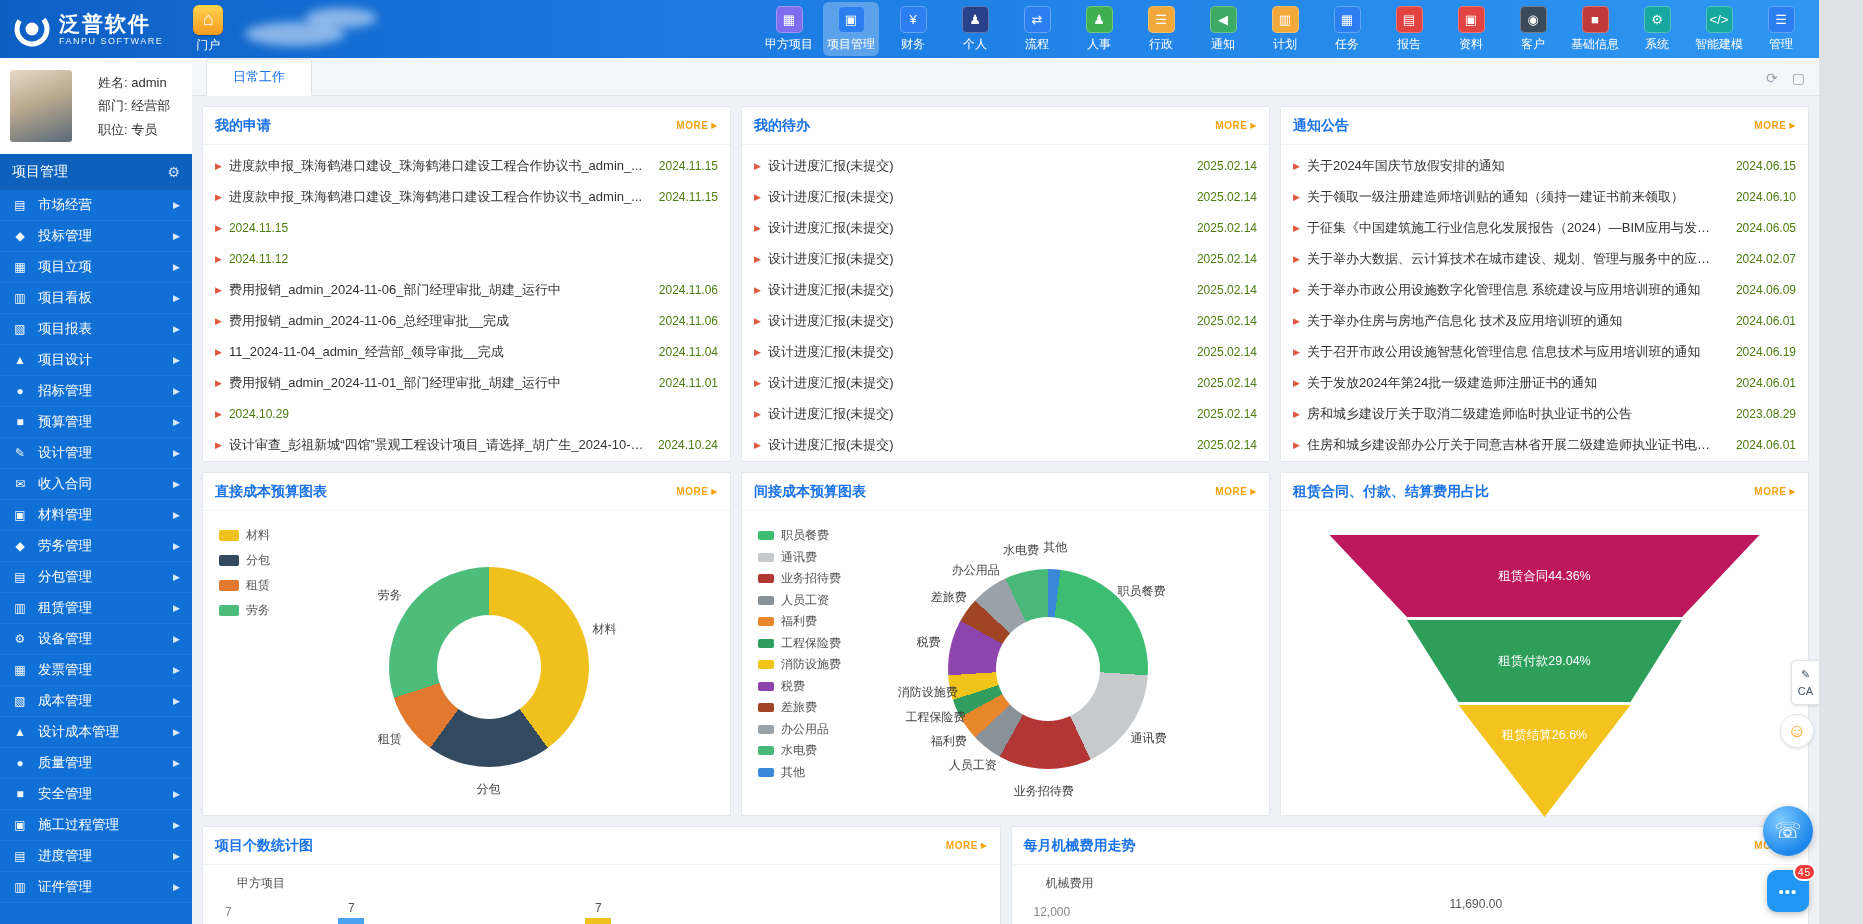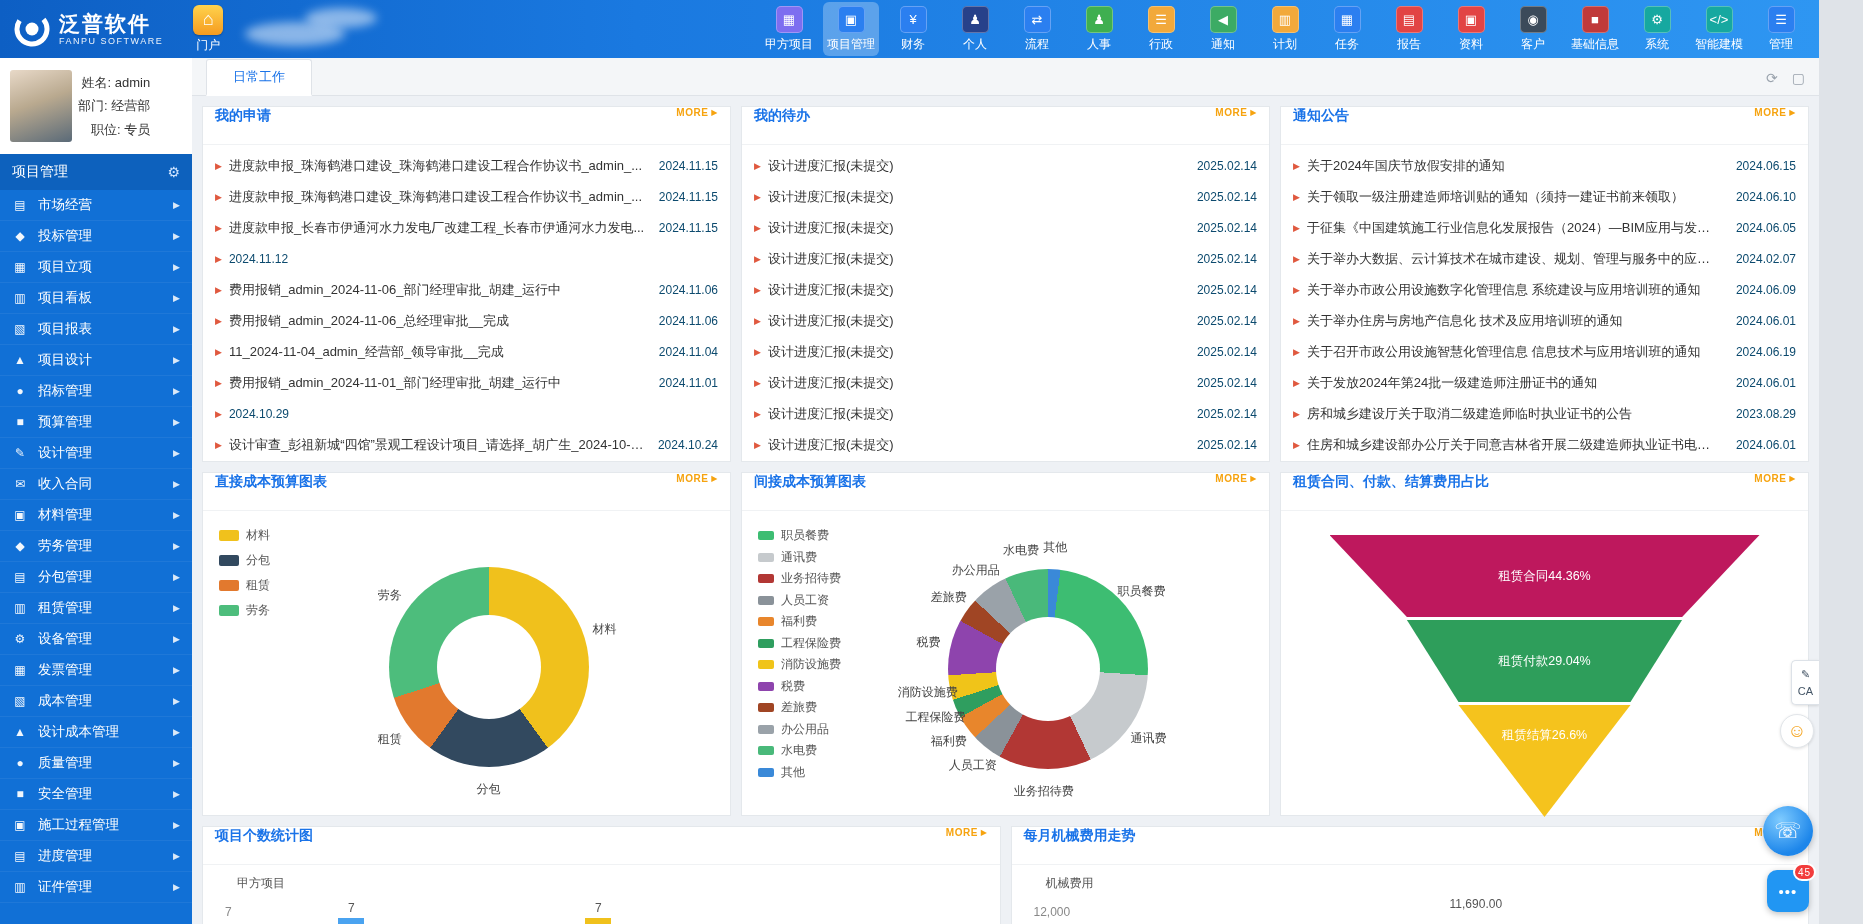--- a/index.html
+++ b/index.html
@@ -21,21 +21,21 @@
 .c2{left:305px;top:8px;width:72px;height:20px;}
 .topnav{margin-left:auto;display:flex;gap:6px;align-items:center;}
 .tn-item{width:56px;display:flex;flex-direction:column;align-items:center;gap:3px;padding:4px 0 3px;border-radius:6px;cursor:pointer;}
 .tn-item.active{background:rgba(255,255,255,.28);}
 .tn-icon{width:27px;height:27px;border-radius:5px;color:#fff;display:flex;align-items:center;justify-content:center;font-size:13px;box-shadow:inset 0 0 0 1px rgba(255,255,255,.28);}
 .tn-label{font-size:12px;white-space:nowrap;}
 
 
 .bodywrap{display:flex;height:866px;}
 .sidebar{width:192px;background:#1170d6;display:flex;flex-direction:column;color:#fff;flex-shrink:0;}
-.profile{background:#fff;display:flex;gap:6px;padding:12px 10px;align-items:center;text-align:right;}
+.profile{background:#fff;display:flex;gap:26px;padding:12px 10px;align-items:center;}
 .avatar{width:62px;height:72px;border-radius:3px;background:linear-gradient(160deg,#e8d9c8 0%,#b9a98f 45%,#5a6a78 100%);flex-shrink:0;}
 .pinfo{font-size:13px;line-height:1.8;color:#333;}
 .side-head{height:36px;background:#0d61bd;display:flex;align-items:center;justify-content:space-between;padding:0 12px;font-size:14px;flex-shrink:0;}
 .gear{cursor:pointer;font-size:14px;color:#cfe4ff;}
 .side-menu{flex:1;overflow:hidden;}
 .sm-item{height:31px;display:flex;align-items:center;gap:10px;padding:0 12px;font-size:13.5px;cursor:pointer;border-bottom:1px solid rgba(255,255,255,.06);}
 .sm-icon{width:16px;text-align:center;font-size:12px;opacity:.95;}
 .sm-arrow{margin-left:auto;font-size:9px;opacity:.85;}
 
 .main{flex:1;display:flex;flex-direction:column;background:#eef1f5;min-width:0;}
@@ -44,32 +44,32 @@
 .tab-icons{margin-left:auto;display:flex;gap:14px;align-items:center;padding-bottom:9px;color:#9aa3ad;font-size:14px;}
 .tab-icons span{cursor:pointer;}
 
 .content{flex:1;padding:10px;display:flex;flex-direction:column;gap:10px;overflow:hidden;}
 .row{display:grid;gap:10px;flex-shrink:0;}
 .row1{grid-template-columns:1fr 1fr 1fr;height:356px;}
 .row2{grid-template-columns:1fr 1fr 1fr;height:344px;}
 .row3{grid-template-columns:1fr 1fr;height:300px;}
 
 .panel{background:#fff;border:1px solid #e4e8ec;display:flex;flex-direction:column;min-width:0;}
-.p-head{height:38px;flex-shrink:0;display:flex;align-items:flex-start;justify-content:space-between;padding:0 12px;border-bottom:1px solid #f0f2f4;}
+.p-head{height:38px;flex-shrink:0;display:flex;align-items:center;justify-content:space-between;padding:0 12px;border-bottom:1px solid #f0f2f4;}
 .p-title{color:#1a73e8;font-size:14px;font-weight:bold;}
 .p-more{color:#f6a30f;font-size:10px;font-weight:bold;display:flex;align-items:center;gap:3px;cursor:pointer;letter-spacing:.5px;}
 .p-more .arr{font-size:8px;}
 .p-body{flex:1;position:relative;min-height:0;}
 
 
 .list{padding:5px 12px 0;}
 .lrow{height:31px;display:flex;align-items:center;cursor:pointer;}
 .bullet{color:#e0593f;font-size:9px;margin-right:7px;flex-shrink:0;}
 .ltext{flex:1;font-size:13px;color:#333;white-space:nowrap;overflow:hidden;text-overflow:ellipsis;padding-right:14px;}
-.ldate{font-size:12px;color:#0c4a6e;flex-shrink:0;}
+.ldate{font-size:12px;color:#4d7c0f;flex-shrink:0;}
 
 
 .legend{position:absolute;left:16px;top:16px;display:flex;flex-direction:column;gap:8px;z-index:3;}
 .pie-b .legend{gap:4.5px;}
 .lg-item{display:flex;align-items:center;gap:7px;font-size:12px;color:#555;cursor:pointer;}
 .sw{width:20px;height:11px;border-radius:2px;flex-shrink:0;}
 .pie-b .sw{width:16px;height:9px;}
 .donut-box{position:absolute;width:200px;height:200px;cursor:pointer;}
 .pie-a .donut-box{left:calc(50% - 78px);top:56px;}
 .pie-b .donut-box{left:calc(50% - 58px);top:58px;}
@@ -355,21 +355,20 @@
                     <span class="ltext">进度款申报_珠海鹤港口建设_珠海鹤港口建设工程合作协议书_admin_...</span>
                     <span class="ldate">2024.11.15</span>
                   </div>
                   <div class="lrow">
                     <span class="bullet">▶</span>
                     <span class="ltext">进度款申报_珠海鹤港口建设_珠海鹤港口建设工程合作协议书_admin_...</span>
                     <span class="ldate">2024.11.15</span>
                   </div>
                   <div class="lrow">
                     <span class="bullet">▶</span>
-                    <span class="ltext">进度款申报_长春市伊通河水力发电厂改建工程_长春市伊通河水力发电...</span>
                     <span class="ldate">2024.11.15</span>
                   </div>
                   <div class="lrow">
                     <span class="bullet">▶</span>
                     <span class="ldate">2024.11.12</span>
                   </div>
                   <div class="lrow">
                     <span class="bullet">▶</span>
                     <span class="ltext">费用报销_admin_2024-11-06_部门经理审批_胡建_运行中</span>
                     <span class="ldate">2024.11.06</span>

